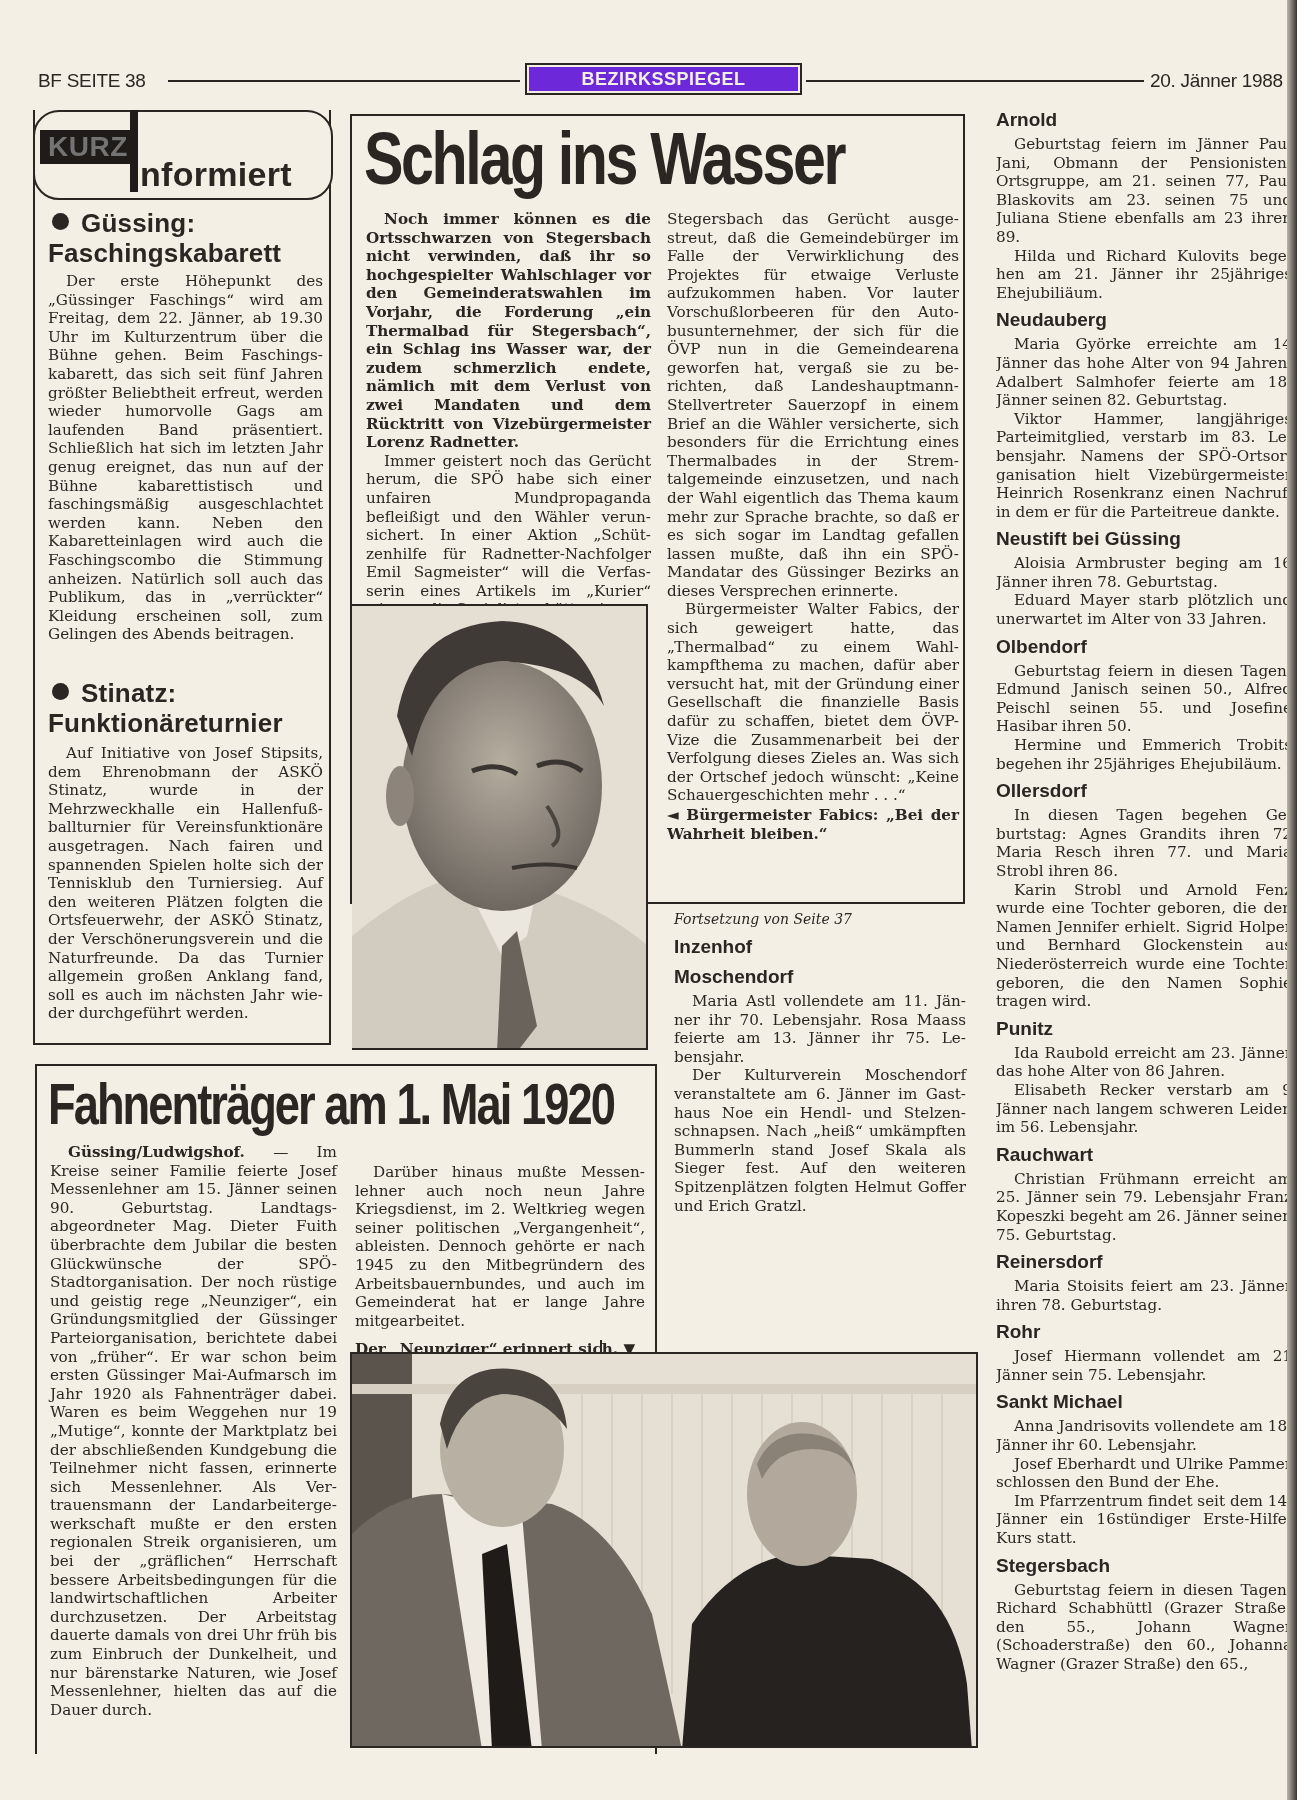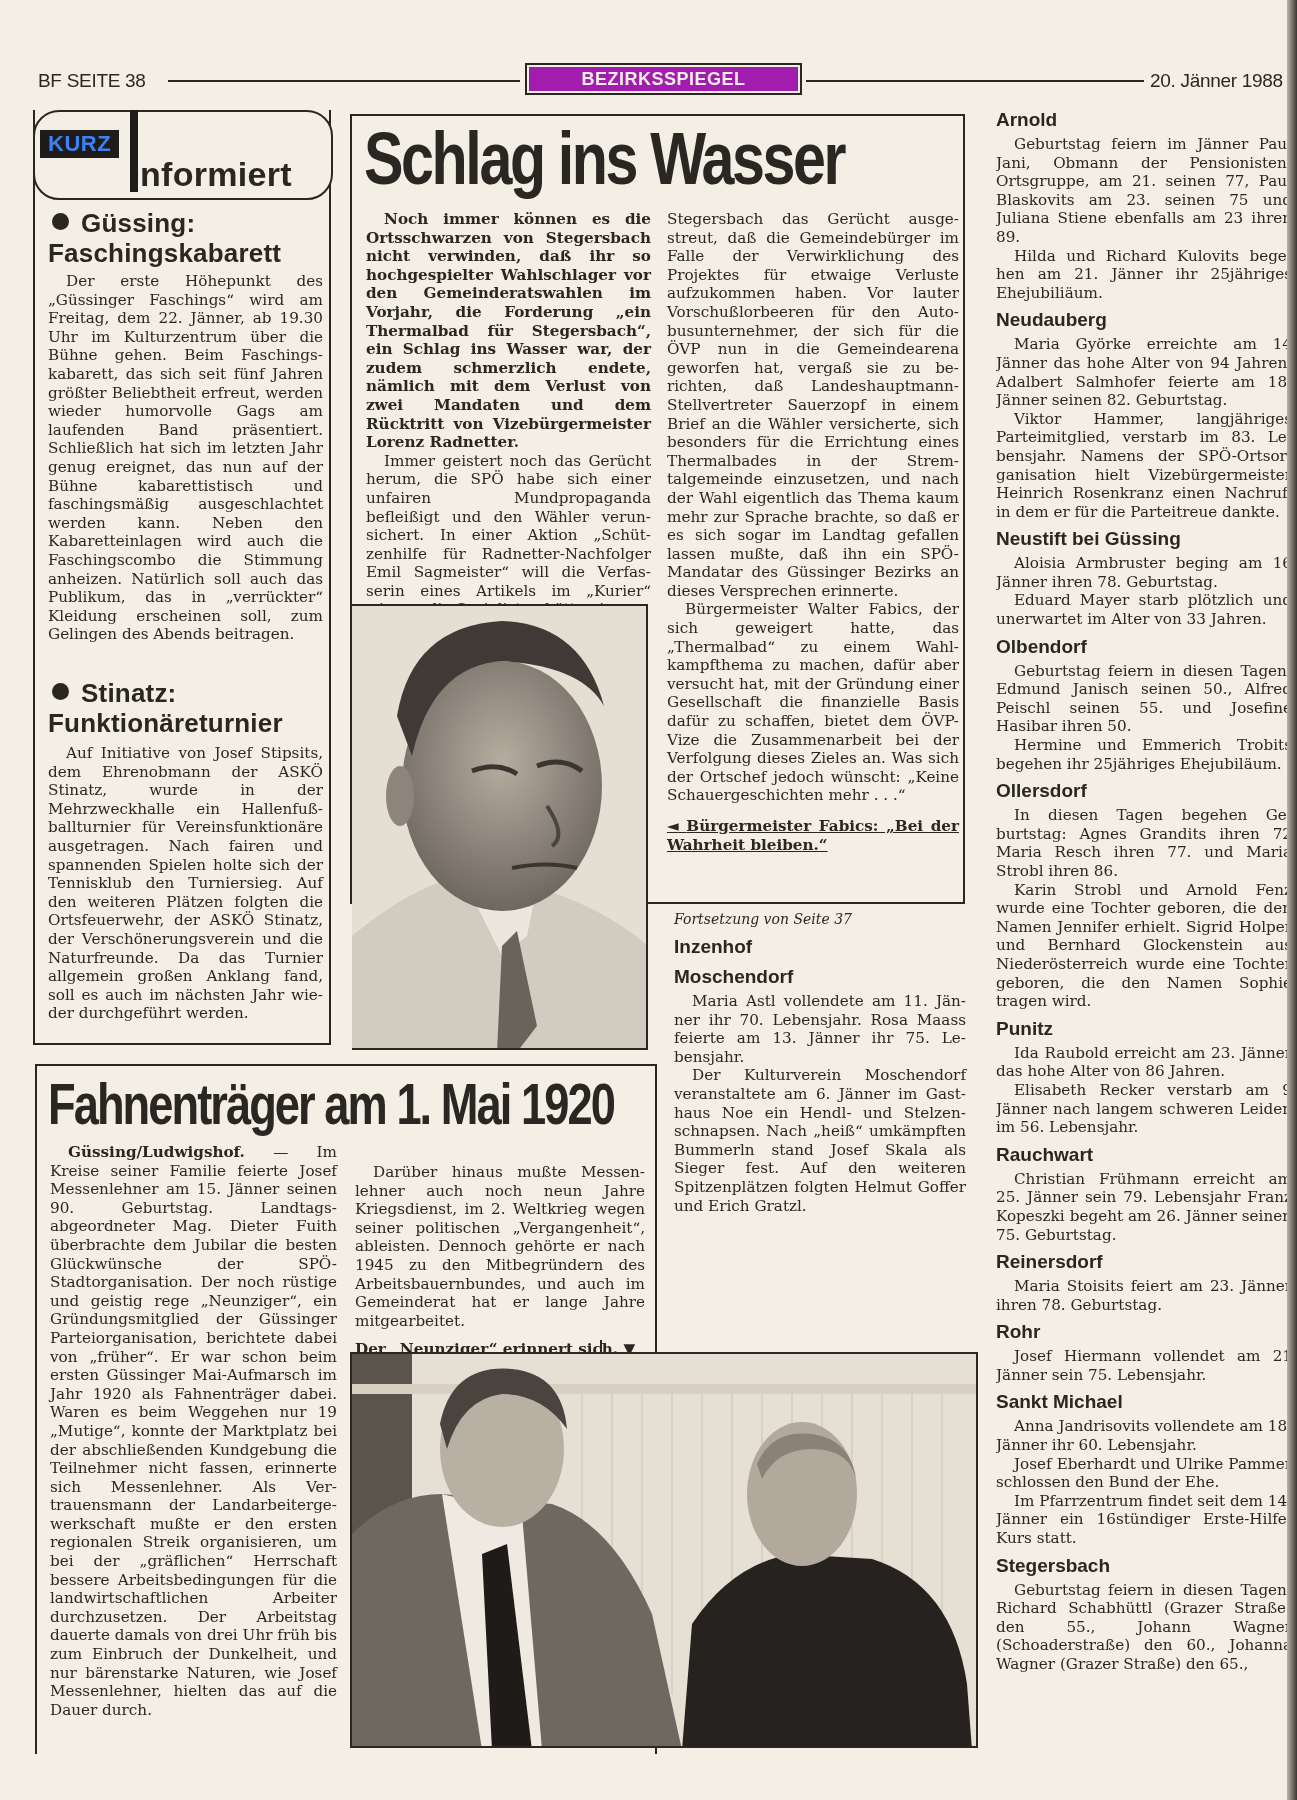--- a/index.html
+++ b/index.html
@@ -10,26 +10,26 @@
   .ser { font-family:"DejaVu Serif", serif; }
   .body-text { font-family:"DejaVu Serif", serif; font-size:15.2px; line-height:18.6px; text-align:justify; hyphens:manual; }
   .body-text p { margin:0; text-indent:18px; }
   .body-text p.noind { text-indent:0; }
   .lead { font-weight:bold; }
   
   #hdr-left { left:38px; top:70px; font-size:19px; letter-spacing:-0.3px; }
   #hdr-right { right:0px; top:70px; font-size:19px; letter-spacing:-0.3px; white-space:nowrap; }
   .hdr-line { height:2px; background:#2a2622; top:80px; }
   #hdr-badge { left:525px; top:63px; width:277px; height:32px; border:2px solid #2a2622; padding:2px; box-sizing:border-box; }
-  #hdr-badge-inner { width:100%; height:100%; background:#a21caf; color:#f3efe5; font-weight:bold; font-size:18px;
+  #hdr-badge-inner { width:100%; height:100%; background:#6d28d9; color:#f3efe5; font-weight:bold; font-size:18px;
                      display:flex; align-items:center; justify-content:center; letter-spacing:0.5px; }
   
   #kurz-box { left:33px; top:110px; width:298px; height:935px; border:2px solid #2a2622; border-top:none; box-sizing:border-box; }
   #kurz-head { left:33px; top:110px; width:300px; height:90px; border:2px solid #2a2622; border-radius:26px 26px 26px 26px; box-sizing:border-box; background:#f3efe5; }
-  #kurz-label { left:40px; top:130px; background:#1f1b18; color:#3b82f6; font-weight:bold; font-size:22px; padding:1px 8px; letter-spacing:0.5px; }
+  #kurz-label { left:40px; top:130px; background:#1f1b18; color:#737373; font-weight:bold; font-size:28px; padding:1px 8px; letter-spacing:0.5px; }
   #kurz-bar { left:130px; top:110px; width:8px; height:82px; background:#1f1b18; }
   #kurz-inform { left:140px; top:157px; font-weight:bold; font-size:34px; letter-spacing:0.3px; line-height:34px; }
   .kh { font-weight:bold; font-size:26px; line-height:30px; letter-spacing:0.2px; }
   .dot { display:inline-block; width:17px; height:17px; background:#2a2622; border-radius:50%; margin:0 12px 0 4px; vertical-align:2px; }
   
   #schlag-box { left:350px; top:114px; width:615px; height:790px; border:2px solid #2a2622; box-sizing:border-box; }
   #schlag-title { left:364px; top:119px; font-family:"Liberation Sans", sans-serif; font-weight:bold; font-size:74px; line-height:80px;
                   letter-spacing:-3px; transform:scaleX(0.8); transform-origin:left top; white-space:nowrap; }
   #photo1 { left:352px; top:604px; width:296px; height:446px; border:2px solid #2a2622; border-left:none; box-sizing:border-box; overflow:hidden; background:#d8d2c6; }
   
@@ -102,21 +102,21 @@
     <path d="M120 165 Q145 155 165 168" stroke="#3a3530" stroke-width="5" fill="none"></path>
     <path d="M185 160 Q210 150 230 165" stroke="#3a3530" stroke-width="5" fill="none"></path>
     <path d="M195 200 Q215 230 200 240" stroke="#4a443e" stroke-width="4" fill="none"></path>
     <path d="M160 262 Q195 255 225 262" stroke="#3a3530" stroke-width="4" fill="none"></path>
   </svg>
 </div>
 
 <div class="abs body-text" style="left:667px; top:210px; width:292px;">
   <p class="noind">Stegersbach das Gerücht ausge­streut, daß die Gemeindebürger im Falle der Verwirklichung des Projektes für etwaige Verluste aufzukommen haben. Vor lauter Vorschußlorbeeren für den Auto­busunternehmer, der sich für die ÖVP nun in die Gemeindearena geworfen hat, vergaß sie zu be­richten, daß Landeshauptmann-Stellvertreter Sauerzopf in einem Brief an die Wähler versicherte, sich besonders für die Errichtung eines Thermalbades in der Strem­talgemeinde einzusetzen, und nach der Wahl eigentlich das Thema kaum mehr zur Sprache brachte, so daß er es sich sogar im Landtag gefallen lassen mußte, daß ihn ein SPÖ-Mandatar des Güssinger Bezirks an dieses Ver­sprechen erinnerte.</p>
   <p>Bürgermeister Walter Fabics, der sich geweigert hatte, das „Thermalbad“ zu einem Wahl­kampfthema zu machen, dafür aber versucht hat, mit der Grün­dung einer Gesellschaft die finan­zielle Basis dafür zu schaffen, bie­tet dem ÖVP-Vize die Zusammen­arbeit bei der Verfolgung dieses Zieles an. Was sich der Ortschef jedoch wünscht: „Keine Schauer­geschichten mehr . . .“</p>
-  <div class="caption" style="margin-top:12px;text-decoration:underline;">
+  <div class="caption" style="margin-top:1px;">
     <span>◄</span>
     <span>Bürgermeister Fabics: „Bei der Wahrheit bleiben.“</span>
   </div>
 </div>
 
 <div class="abs" style="left:674px; top:910px; width:292px;">
   <div class="ser" style="font-style:italic; font-size:14px; line-height:19px;">Fortsetzung von Seite 37</div>
   <div>
     <div class="rh">Inzenhof</div>
   </div>

